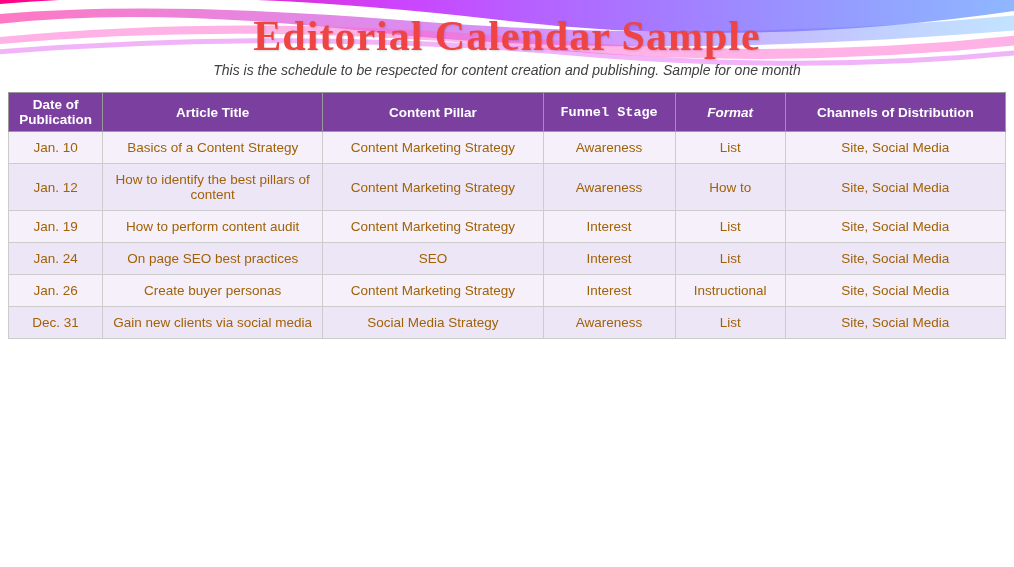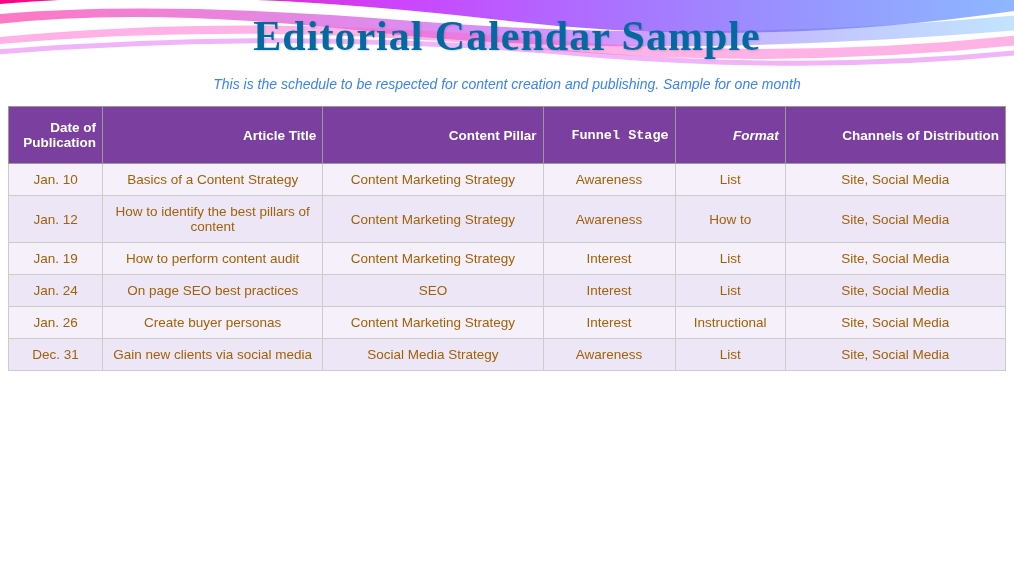--- a/index.html
+++ b/index.html
@@ -32,49 +32,49 @@
     .title-section {
       text-align: center;
       padding: 12px 20px 4px;
       position: relative;
       z-index: 2;
     }
 
     .main-title {
       font-size: 42px;
       font-weight: bold;
-      color: #0369a1;
+      color: #ef4444;
       font-family: Georgia, serif;
       text-shadow: 1px 1px 2px rgba(0,0,0,0.15);
       letter-spacing: 1px;
     }
 
     .subtitle {
       font-style: italic;
       font-size: 14px;
-      color: #3b82f6;
-      margin-top: 16px;
+      color: #404040;
+      margin-top: 2px;
     }
 
     .table-container {
       margin: 10px 8px 8px 8px;
     }
 
     table {
       width: 100%;
       border-collapse: collapse;
       font-size: 13.5px;
     }
 
     thead tr th {
       background: #7b3fa0;
       color: #fff;
       font-weight: bold;
-      text-align: right;
-      padding: 13px 6px;
+      text-align: center;
+      padding: 4px 6px;
       border: 1px solid #999;
     }
 
     tbody tr:nth-child(odd) {
       background: #f5f0fa;
     }
 
     tbody tr:nth-child(even) {
       background: #ede6f7;
     }

